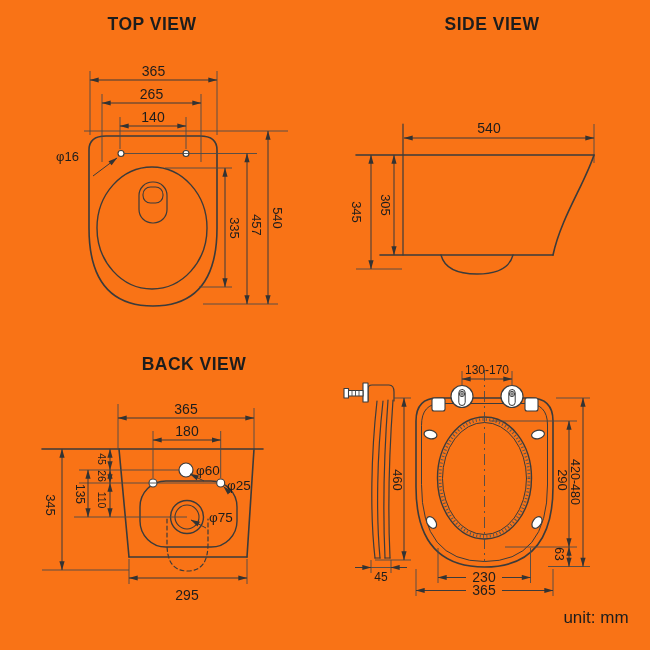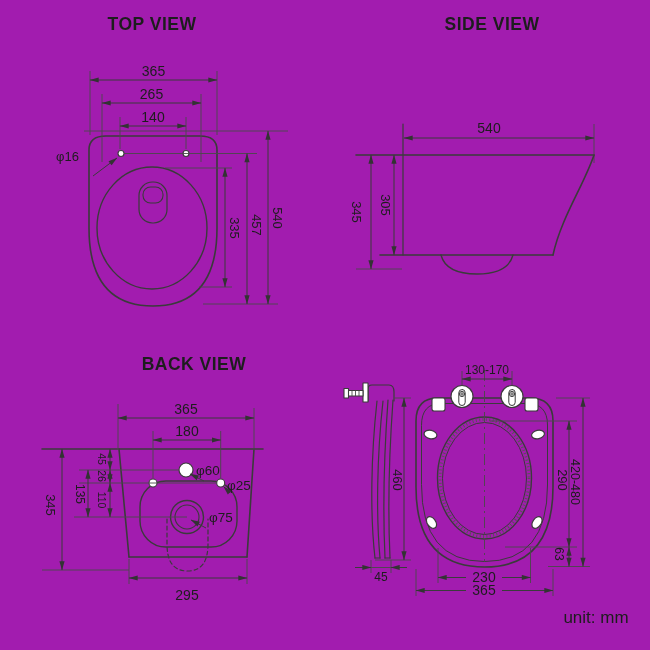--- a/index.html
+++ b/index.html
@@ -1,16 +1,16 @@
 <!DOCTYPE html>
 <html><head>
 <meta charset="utf-8">
 <style>
   html,body{margin:0;padding:0;background:#fff;}
-  #page{position:relative;width:650px;height:650px;background:#a21caf;overflow:hidden;}
+  #page{position:relative;width:650px;height:650px;background:#f97316;overflow:hidden;}
   svg{position:absolute;left:0;top:0;}
   text{font-family:"Liberation Sans","DejaVu Sans",sans-serif;fill:#1d1d1d;}
   .title{font-size:17.5px;font-weight:bold;letter-spacing:.5px;}
   .t14{font-size:14px;} .t13{font-size:13px;} .t135{font-size:13.5px;}
   .t12{font-size:12px;} .t125{font-size:12.5px;} .t11{font-size:10.5px;}
   .unit{font-size:17px;font-weight:500;}
   .mid{text-anchor:middle;}
   .ol{fill:none;stroke:#3b3b3b;stroke-width:1.6;stroke-linecap:round;stroke-linejoin:round;}
   .o14{stroke-width:1.4;} .o12{stroke-width:1.2;} .o11{stroke-width:1.1;} .o1{stroke-width:1;}
   .ext{fill:none;stroke:#4a4a4a;stroke-width:.9;}

